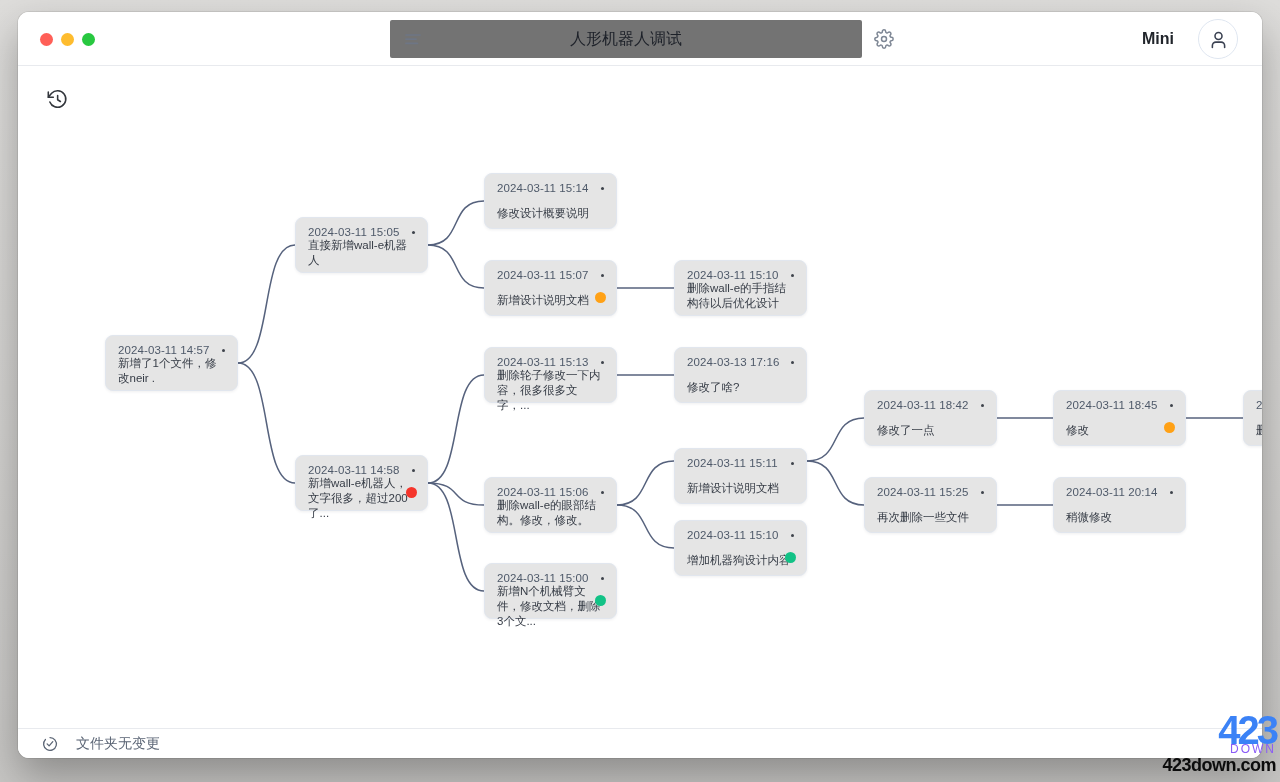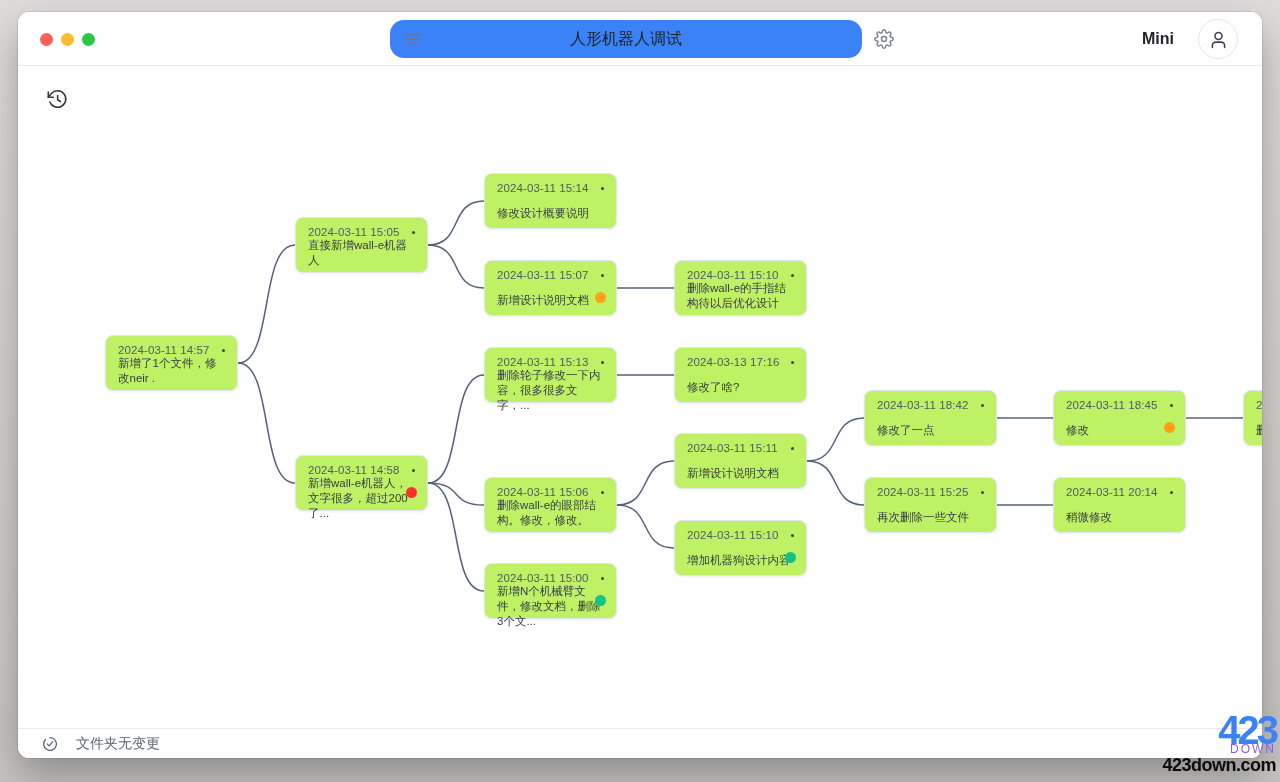--- a/index.html
+++ b/index.html
@@ -17,35 +17,35 @@
   
   .header { position:absolute; left:0; top:0; right:0; height:54px; background:#fff;
             border-bottom:1px solid #e8eaee; }
   .lights { position:absolute; left:22px; top:21px; display:flex; gap:8px; }
   .light { width:13px; height:13px; border-radius:50%; }
   .light.red { background:#ff5f57; }
   .light.yellow { background:#febc2e; }
   .light.green { background:#28c840; }
   .titlepill {
     position:absolute; left:372px; top:8px; width:472px; height:38px;
-    background:#3b82f6; border-radius:14px; display:flex; align-items:center;
+    background:#737373; border-radius:2px; display:flex; align-items:center;
   }
   .pill-icon { position:absolute; left:15px; top:12px; }
   .pill-title { width:100%; text-align:center; font-size:16px; color:#1d2129; }
   .gear { position:absolute; left:856px; top:17px; width:20px; height:20px; color:#7d8694; cursor:pointer; }
   .right-group { position:absolute; right:24px; top:7px; display:flex; align-items:center; gap:24px; }
   .mini-label { font-size:16px; font-weight:700; color:#21252b; }
   .avatar { width:40px; height:40px; border-radius:50%; border:1px solid #dfe6f0;
             display:flex; align-items:center; justify-content:center; color:#3b4252; background:#fff; }
   
   .canvas { position:absolute; left:0; top:54px; width:1244px; height:662px; overflow:hidden; background:#fff; }
   .history-btn { position:absolute; left:28px; top:22px; width:22px; height:22px; color:#33373d; cursor:pointer; }
   #edges-svg { position:absolute; left:0; top:0; }
   .vnode {
-    position:absolute; width:133px; height:56px; background:#bef264;
+    position:absolute; width:133px; height:56px; background:#e5e5e5;
     border:1px solid #e1e6ee; border-radius:8px;
     box-shadow:0 1px 3px rgba(31,35,41,.07);
     padding:8px 12px 7px 12px; display:flex; flex-direction:column;
     justify-content:space-between; cursor:pointer;
   }
   .nt { display:flex; align-items:center; justify-content:space-between; }
   .ndate { font-size:11.5px; color:#4e5969; letter-spacing:.1px; white-space:nowrap; }
   .mdot { width:3px; height:3px; border-radius:50%; background:#3e434b; flex:0 0 auto; margin-left:4px; }
   .nb { font-size:11.5px; line-height:15px; color:#363c46; word-break:break-all; }
   .sdot { position:absolute; right:10px; bottom:12px; width:11px; height:11px; border-radius:50%; }
@@ -197,21 +197,21 @@
           <div class="nb">删除wall-e的眼部结构。修改，修改。</div>
         </div>
         <div class="vnode" style="left: 466px; top: 497px;">
           <div class="nt">
             <span class="ndate">2024-03-11 15:00</span>
             <span class="mdot"></span>
           </div>
           <div class="nb">新增N个机械臂文件，修改文档，删除3个文...</div>
           <span class="sdot" style="background: rgb(18, 194, 134);"></span>
         </div>
-        <div class="vnode" style="left: 656px; top: 367px;">
+        <div class="vnode" style="left: 656px; top: 382px;">
           <div class="nt">
             <span class="ndate">2024-03-11 15:11</span>
             <span class="mdot"></span>
           </div>
           <div class="nb">新增设计说明文档</div>
         </div>
         <div class="vnode" style="left: 656px; top: 454px;">
           <div class="nt">
             <span class="ndate">2024-03-11 15:10</span>
             <span class="mdot"></span>

